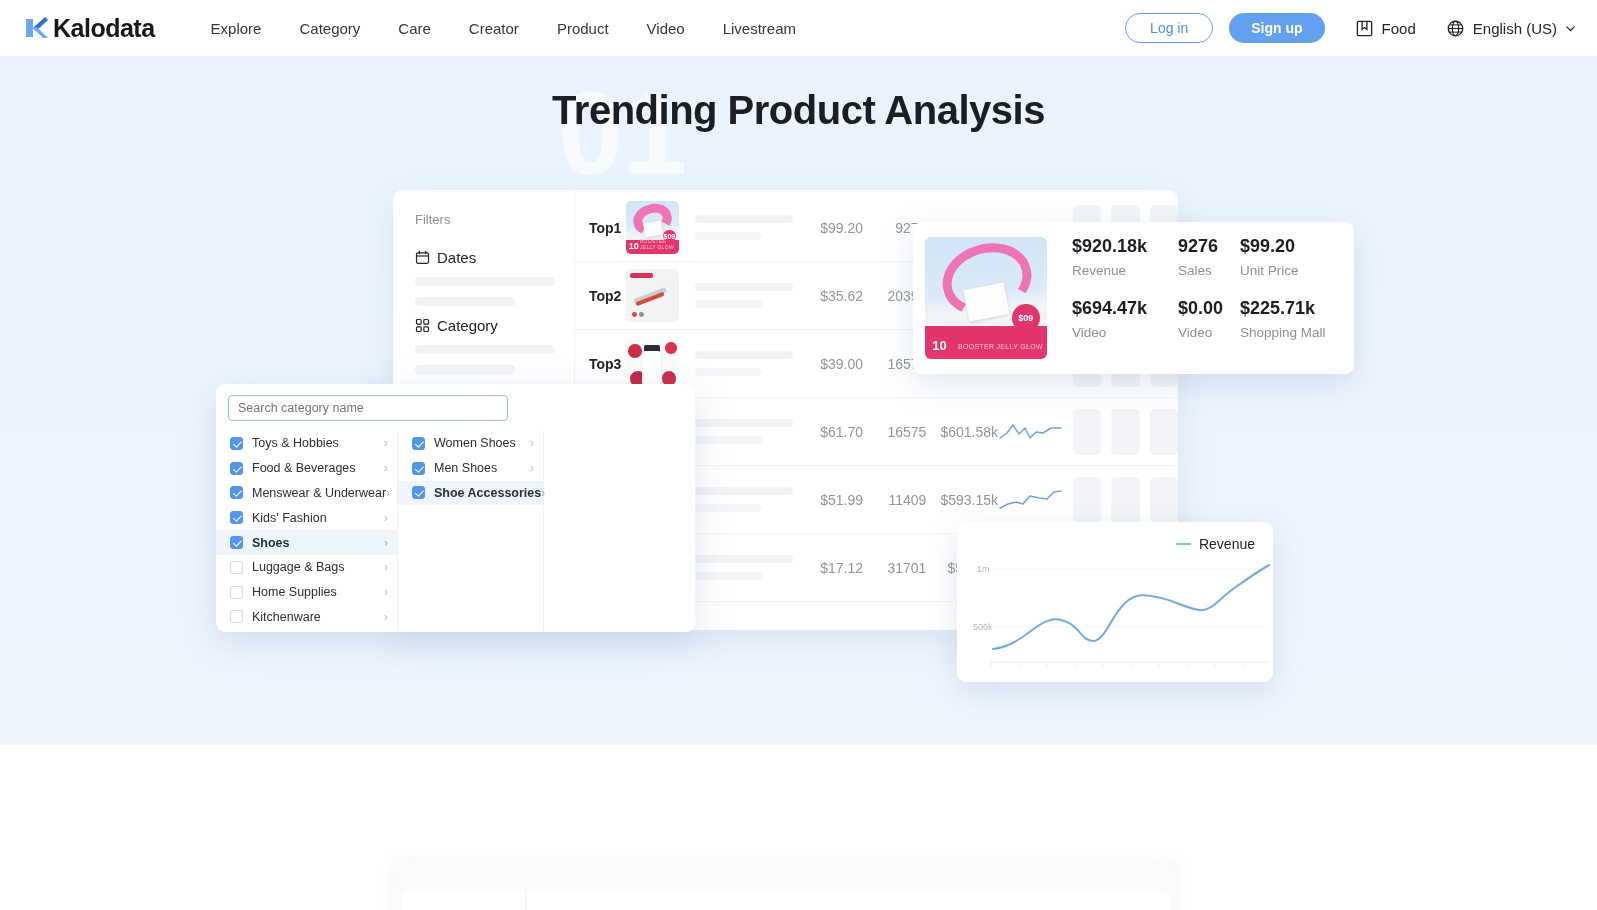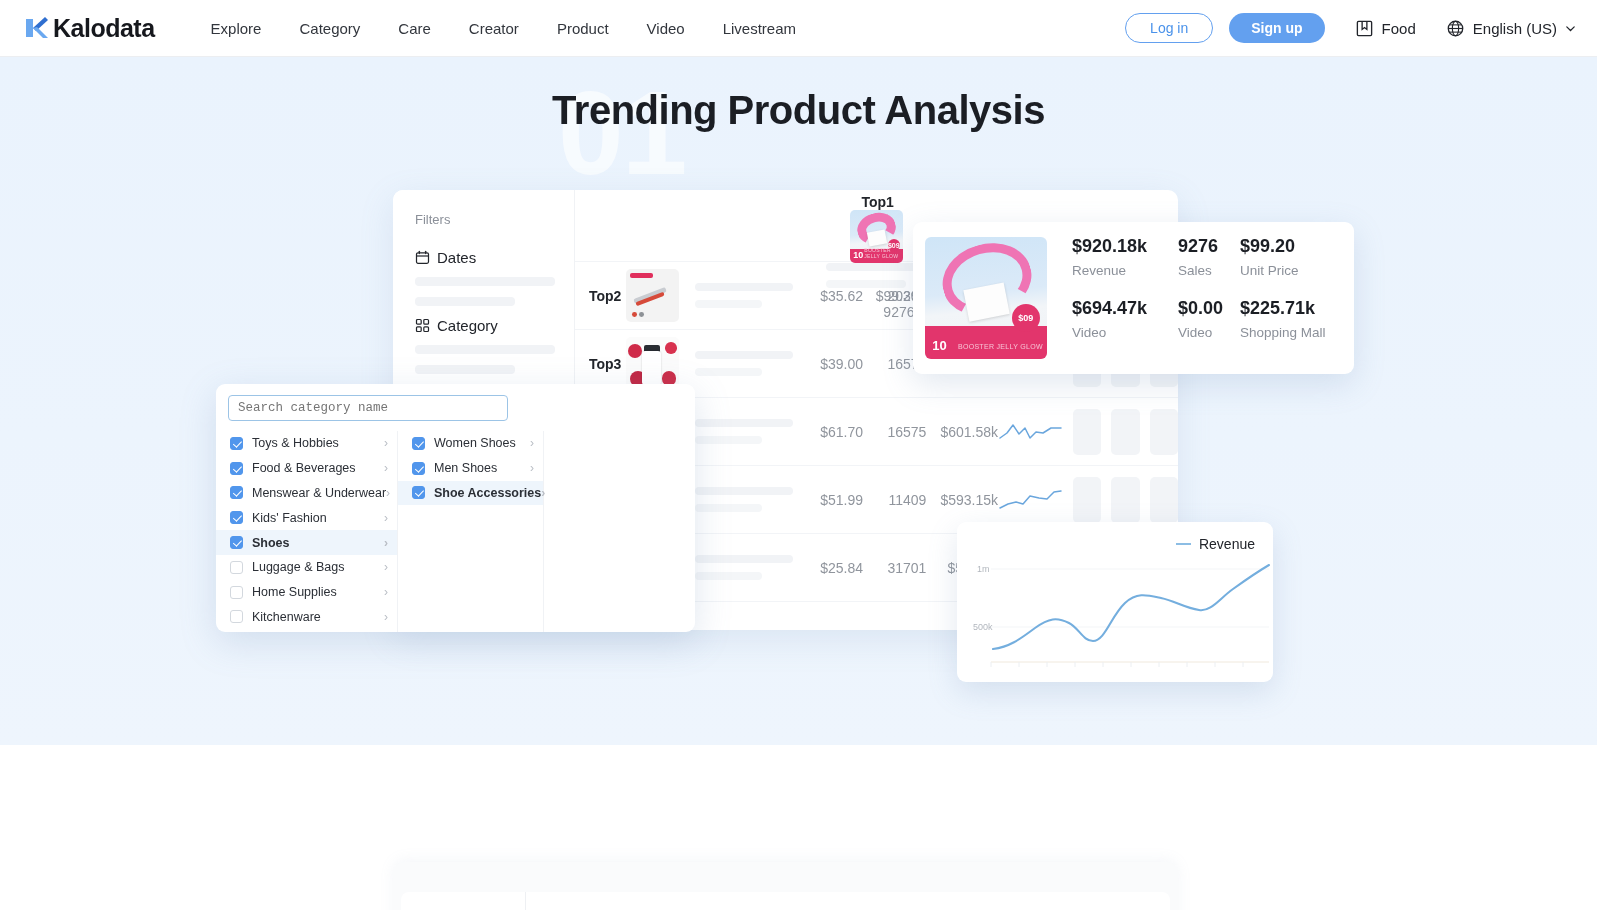--- a/index.html
+++ b/index.html
@@ -177,21 +177,21 @@
     background: #fff; border-radius: 9px;
     box-shadow: 0 10px 36px rgba(110,140,180,.22);
     overflow: hidden; z-index: 40;
   }
   .catsearch {
     position: absolute; left: 12px; top: 11px;
     width: 280px; height: 26px;
     border: 1px solid #9cc4e6; border-radius: 4px;
     font-size: 12.5px; color: #aeb3ba; padding: 0 9px;
     outline: none; background: #fff;
-    font-family: Liberation Mono, monospace;
+    font-family: Liberation Sans, sans-serif;
   }
   .catcols { position: absolute; left: 0; top: 47px; width: 479px; height: 201px; display: flex; }
   .catcol { height: 201px; }
   .catcol.c1 { width: 182px; border-right: 1px solid #f0f2f5; }
   .catcol.c2 { width: 146px; border-right: 1px solid #f0f2f5; }
   .catcol.c3 { width: 151px; }
   .catrow {
     display: flex; align-items: center; height: 24.8px;
     padding: 0 9px 0 14px; font-size: 12.5px; color: #2b2f36;
     cursor: pointer; position: relative;
@@ -404,21 +404,21 @@
           </span>
           <span>Category</span>
         </div>
         <div class="skel" style="width:140px;"></div>
         <div class="skel" style="width:100px;"></div>
       </div>
     </div>
 
     <div class="table-pane">
 
-      <div class="trow" style="top:4px;flex-direction:column;">
+      <div class="trow" style="top:4px;">
         <div class="trank">Top1</div>
         <div class="tthumb thumbA">
           <span class="ring"></span>
             <span class="box"></span>
             <span class="band"></span>
           <span class="ten">10</span>
             <span class="lbl">BOOSTER JELLY GLOW</span>
             <span class="badge">$09</span>
         </div>
         <div class="tnames">
@@ -519,21 +519,21 @@
         <div class="gblock"></div>
       </div>
 
       <div class="trow" style="top:344px;">
         <div class="trank"></div>
         <div class="tthumb" style="background:#f4f6f8;"></div>
         <div class="tnames">
             <div class="sk1"></div>
             <div class="sk2"></div>
           </div>
-        <div class="tcell c-price">$25.84</div>
+        <div class="tcell c-price">$17.12</div>
         <div class="tcell c-sales">31701</div>
         <div class="tcell c-rev">$542.58</div>
         <div class="c-spark"></div>
         <div class="gblock"></div>
         <div class="gblock"></div>
         <div class="gblock"></div>
       </div>
 
     </div>
   </div>

